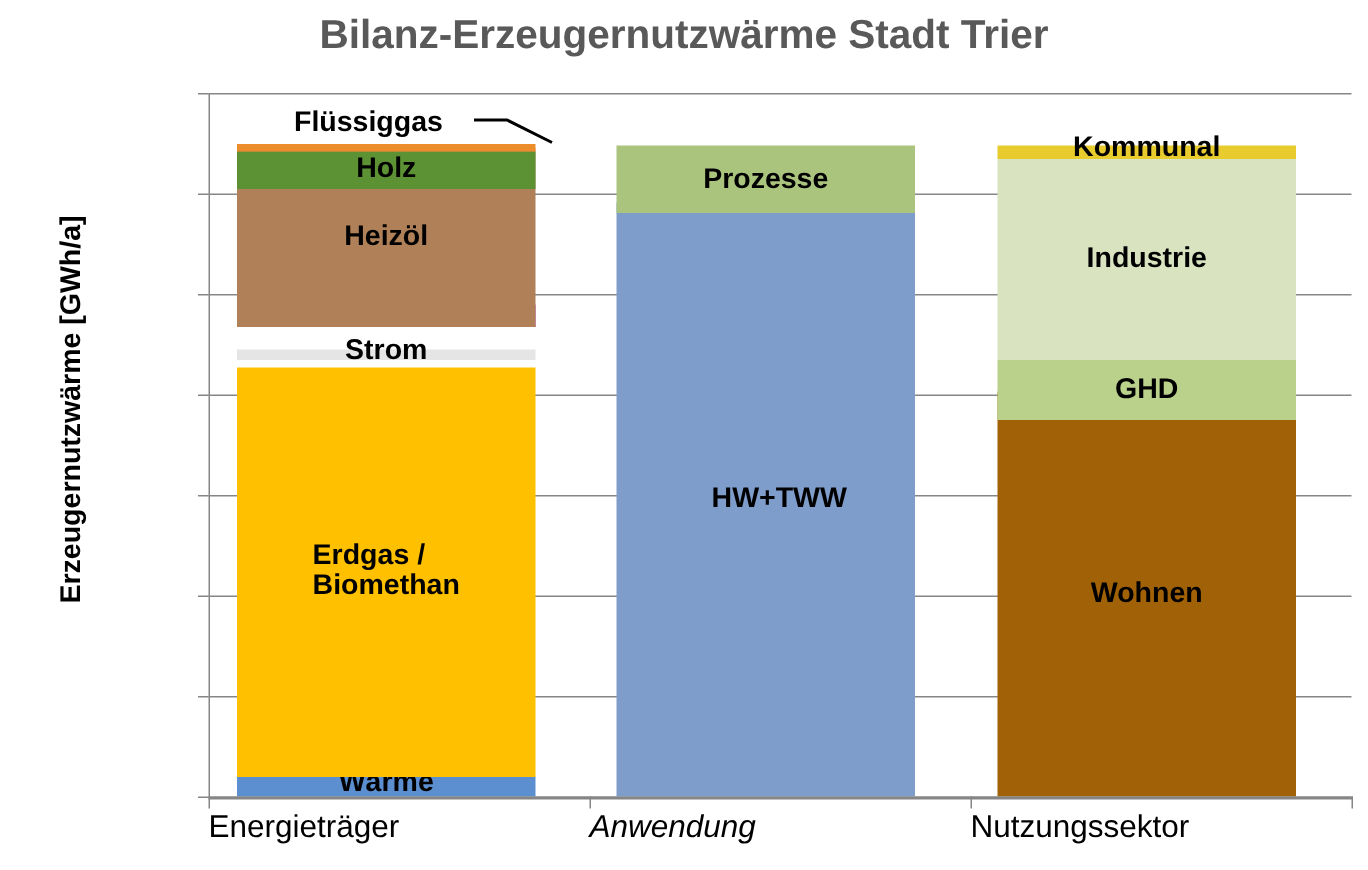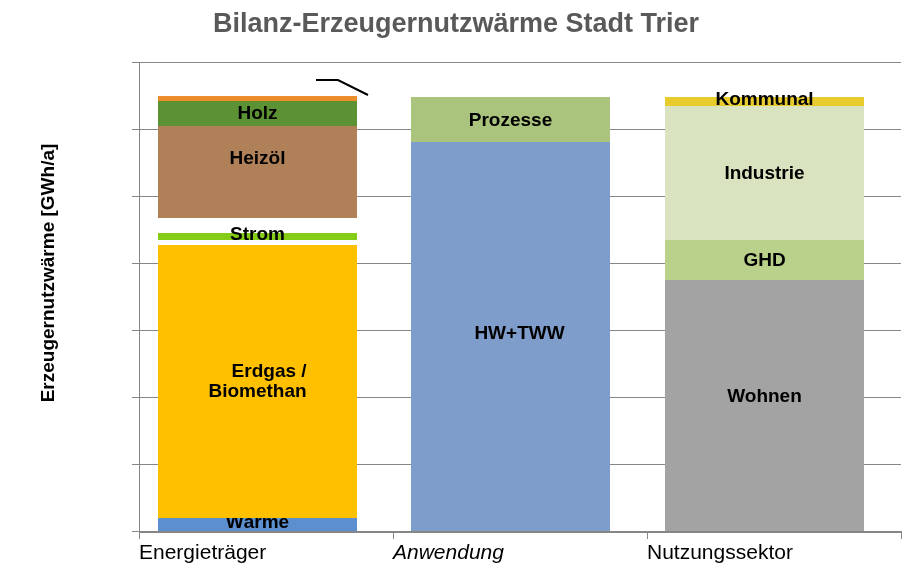--- a/index.html
+++ b/index.html
@@ -96,21 +96,21 @@
     width: 100%;
     box-sizing: border-box;
     display: flex;
     align-items: center;
     justify-content: center;
   }
   .seg-label {
     font-size: 19px;
     font-weight: bold;
     color: #000000;
-    text-align: right;
+    text-align: left;
     line-height: 1.05;
     white-space: nowrap;
     pointer-events: none;
   }
   .seg-label.two-line { white-space: normal; }
 
   
   .overflow-label {
     position: absolute;
     width: 100%;
@@ -198,21 +198,21 @@
         <div class="bar" style="left: 19px; width: 199px; height: 435.5px;">
           <div class="seg" style="height: 13.4px; bottom: 0px; background: rgb(91, 143, 208);">
             <div class="seg-label overflow-label" style="top: -5.3px;">Wärme</div>
           </div>
           <div class="seg" style="height: 273px; bottom: 13.4px; background: rgb(255, 192, 0);">
             <div class="seg-label two-line">
               <div>Erdgas /</div>
               <div>Biomethan</div>
             </div>
           </div>
-          <div class="seg" style="height: 6.7px; bottom: 291.45px; background: #84cc16;">
+          <div class="seg" style="height: 6.7px; bottom: 291.45px; background: #e5e5e5;">
             <div class="seg-label overflow-label" style="top: -8.65px;">Strom</div>
           </div>
           <div class="seg" style="height: 15.075px; bottom: 313px; background: #a21caf;">
             <div class="seg-label">WP-Strom</div>
           </div>
           <div class="seg" style="height: 119px; bottom: 313.225px; background: rgb(176, 129, 88);">
             <div class="seg-label">Heizöl</div>
           </div>
           <div class="seg" style="height: 25.125px; bottom: 405.35px; background: rgb(93, 146, 52);">
             <div class="seg-label">Holz</div>
@@ -221,36 +221,37 @@
         </div>
         <div class="bar" style="left: 272px; width: 199px; height: 433.825px;">
           <div class="seg" style="height: 396px; bottom: 0px; background: rgb(126, 157, 202); padding-left: 18px;">
             <div class="seg-label">HW+TWW</div>
           </div>
           <div class="seg" style="height: 45.225px; bottom: 388.6px; background: rgb(170, 196, 126);">
             <div class="seg-label">Prozesse</div>
           </div>
         </div>
         <div class="bar" style="left: 526px; width: 199px; height: 433.825px;">
-          <div class="seg" style="height: 270px; bottom: 0px; background: #a3a3a3;">
+          <div class="seg" style="height: 270px; bottom: 0px; background: #a16207;">
             <div class="seg-label">Wohnen</div>
           </div>
           <div class="seg" style="height: 40.2px; bottom: 251.25px; background: rgb(185, 209, 139);">
             <div class="seg-label">GHD</div>
           </div>
           <div class="seg" style="height: 134px; bottom: 291.45px; background: rgb(217, 227, 191);">
             <div class="seg-label">Industrie</div>
           </div>
           <div class="seg" style="height: 8.375px; bottom: 425.45px; background: rgb(232, 203, 45);">
             <div class="seg-label overflow-label" style="top: -7.8125px;">Kommunal</div>
           </div>
         </div>
       </div>
   </div>
 
+  <div id="fluessiggas-callout">Flüssiggas</div>
 
   <svg id="callout-line" viewBox="0 0 56 22">
     <polyline points="0,6 22,6 52,21" fill="none" stroke="#000000" stroke-width="2"></polyline>
   </svg>
 
   <div id="x-axis-line"></div>
   <div id="x-axis-ticks">
       <div class="x-tick-mark" style="left: 139px;"></div>
       <div class="x-tick-mark" style="left: 393px;"></div>
       <div class="x-tick-mark" style="left: 647px;"></div>

